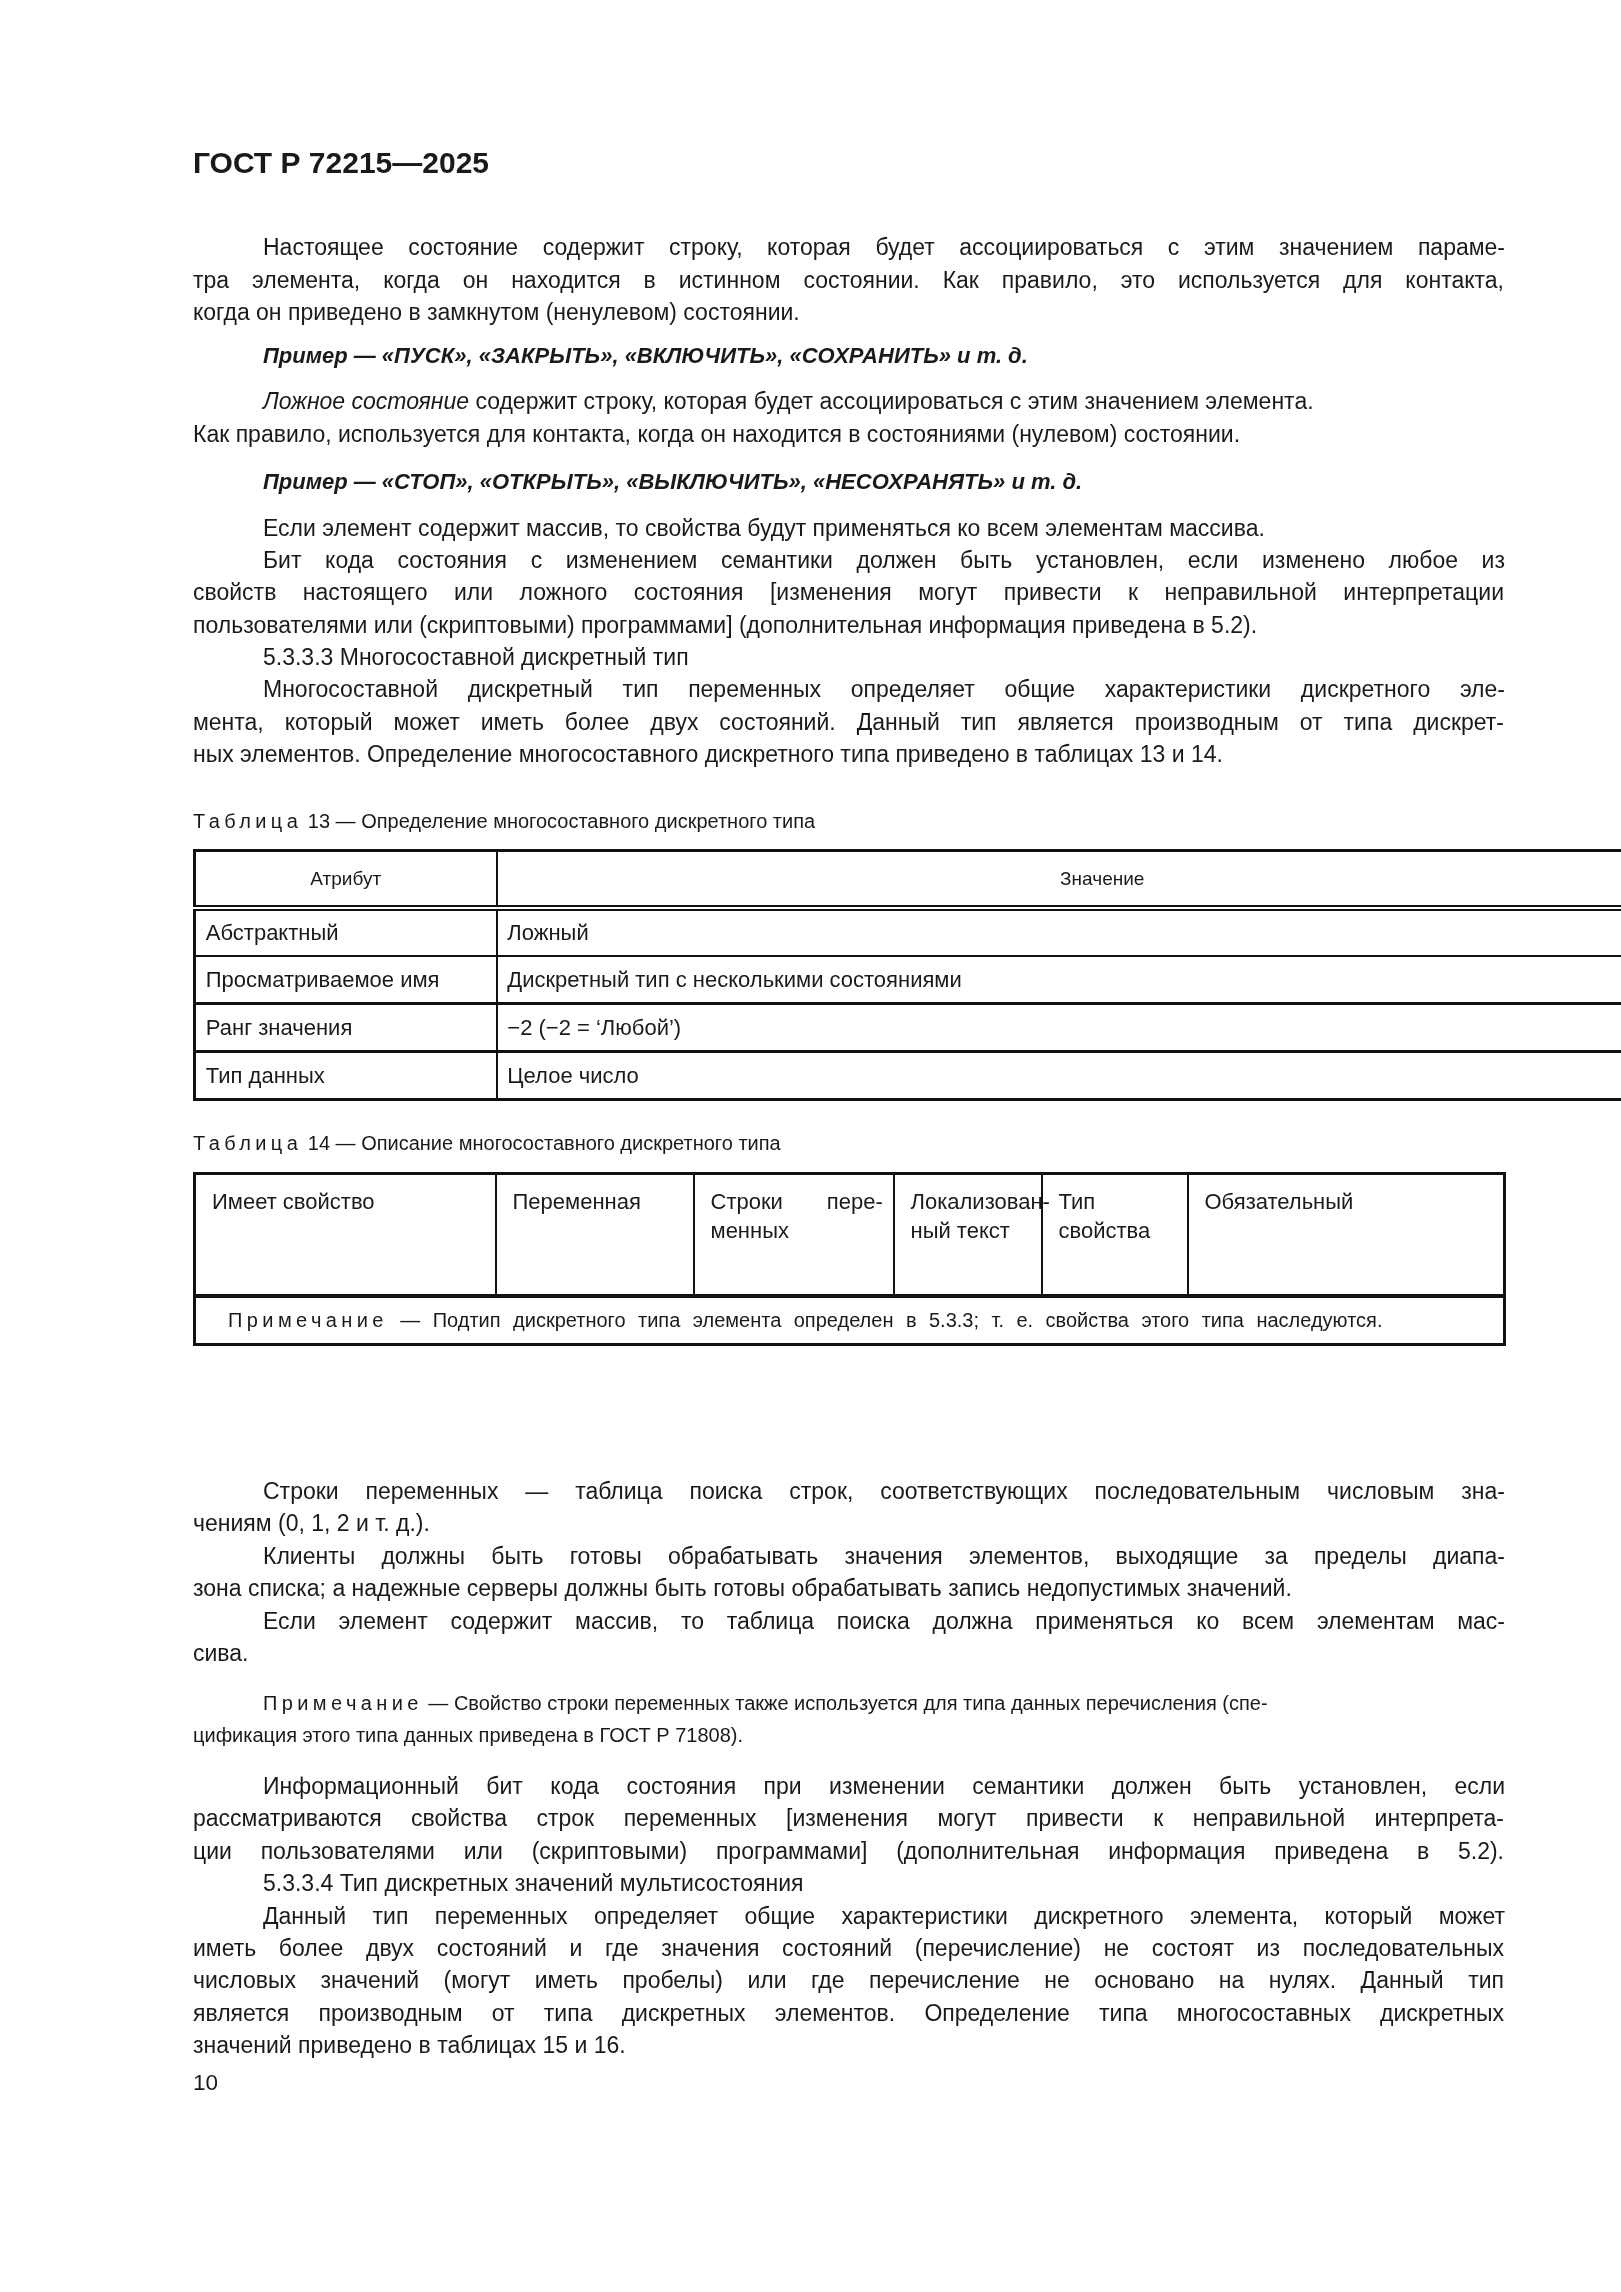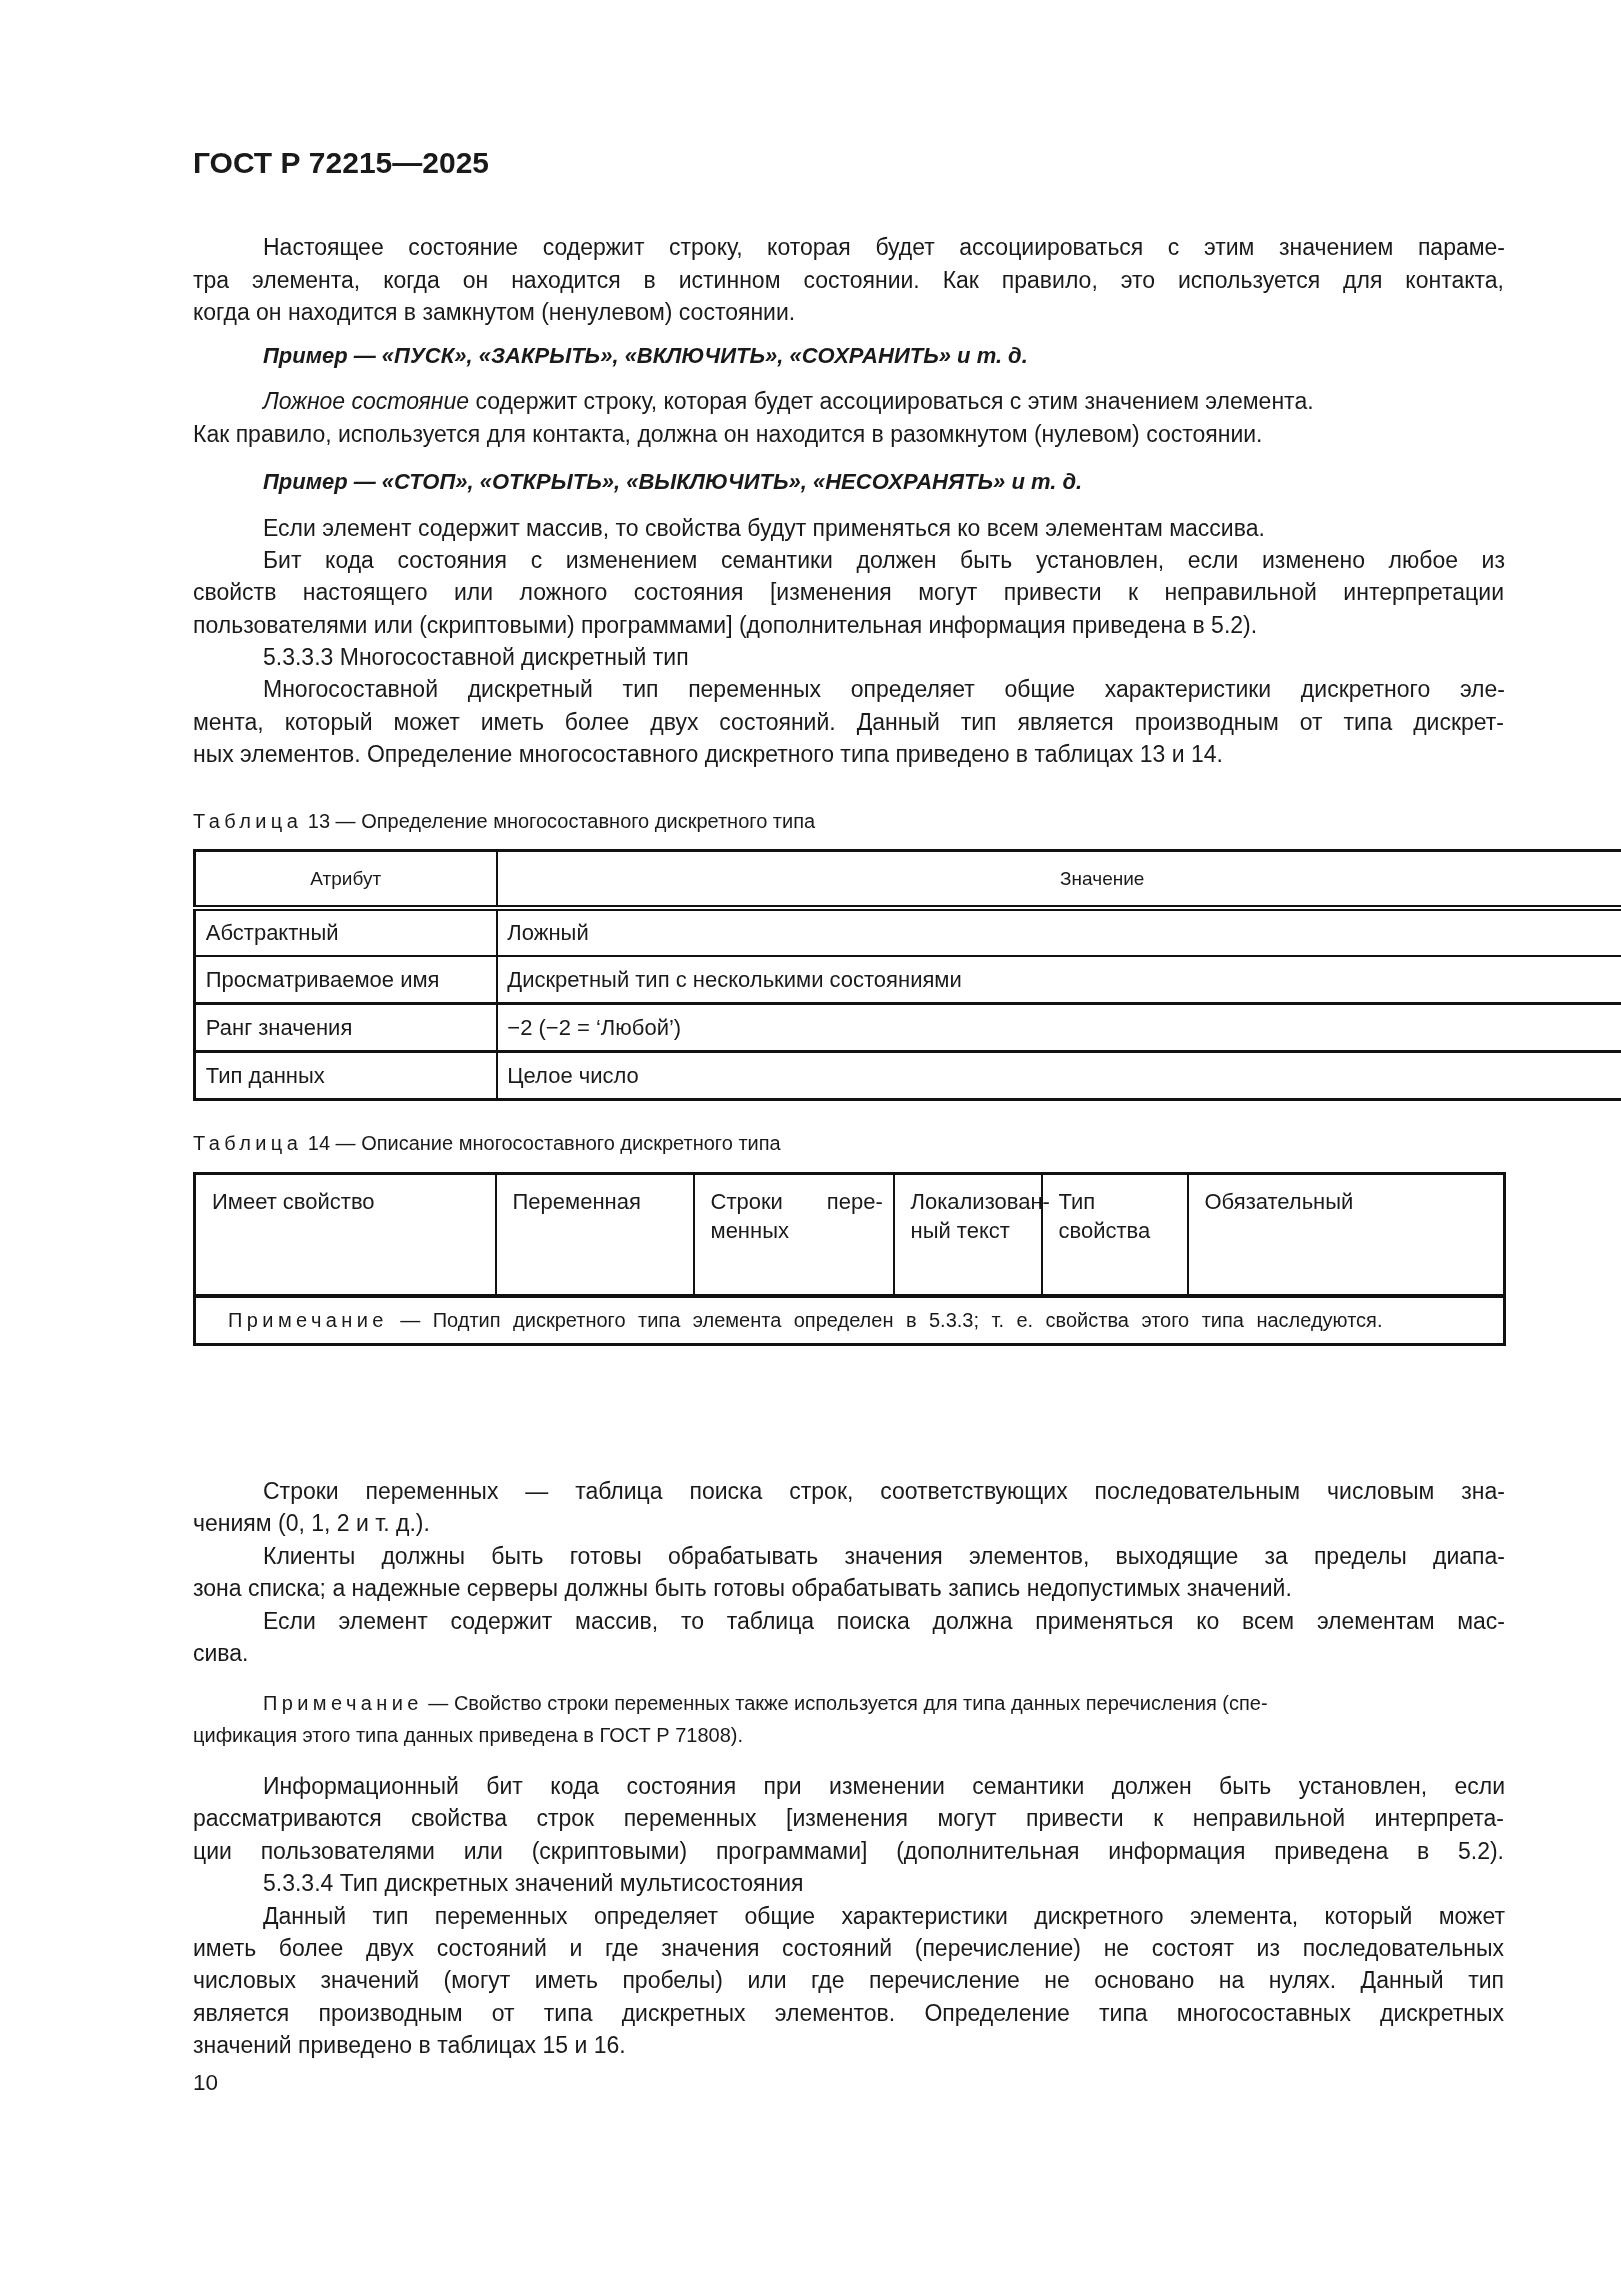--- a/index.html
+++ b/index.html
@@ -35,26 +35,26 @@
   #t14 tr.nrow td { font-size:20px; line-height:29px; padding:7.8px 9.8px; text-align:justify; text-align-last:left; border-top:4.9px solid #111; }
   .jline { display:block; text-align:justify; text-align-last:justify; }
 </style>
 </head>
 <body>
 
 <div class="hdr">ГОСТ Р 72215—2025</div>
 
 <div class="ln ind just" style="top:231px">Настоящее состояние содержит строку, которая будет ассоциироваться с этим значением параме-</div>
 <div class="ln just" style="top:264px">тра элемента, когда он находится в истинном состоянии. Как правило, это используется для контакта,</div>
-<div class="ln" style="top:296px">когда он находится в замкнутом (ненулевом) состоянии.</div>
+<div class="ln" style="top:296px">когда он приведено в замкнутом (ненулевом) состоянии.</div>
 
 <div class="ln ind ex" style="top:340px">Пример — «ПУСК», «ЗАКРЫТЬ», «ВКЛЮЧИТЬ», «СОХРАНИТЬ» и т. д.</div>
 
 <div class="ln ind" style="top:385px"><span class="it">Ложное состояние</span><span> содержит строку, которая будет ассоциироваться с этим значением элемента.</span></div>
-<div class="ln" style="top:418px">Как правило, используется для контакта, должна он находится в разомкнутом (нулевом) состоянии.</div>
+<div class="ln" style="top:418px">Как правило, используется для контакта, когда он находится в состояниями (нулевом) состоянии.</div>
 
 <div class="ln ind ex" style="top:466px">Пример — «СТОП», «ОТКРЫТЬ», «ВЫКЛЮЧИТЬ», «НЕСОХРАНЯТЬ» и т. д.</div>
 
 <div class="ln ind" style="top:512px">Если элемент содержит массив, то свойства будут применяться ко всем элементам массива.</div>
 <div class="ln ind just" style="top:544px">Бит кода состояния с изменением семантики должен быть установлен, если изменено любое из</div>
 <div class="ln just" style="top:576px">свойств настоящего или ложного состояния [изменения могут привести к неправильной интерпретации</div>
 <div class="ln" style="top:609px">пользователями или (скриптовыми) программами] (дополнительная информация приведена в 5.2).</div>
 <div class="ln ind" style="top:641px">5.3.3.3  Многосоставной дискретный тип</div>
 <div class="ln ind just" style="top:673px">Многосоставной дискретный тип переменных определяет общие характеристики дискретного эле-</div>
 <div class="ln just" style="top:706px">мента, который может иметь более двух состояний. Данный тип является производным от типа дискрет-</div>

